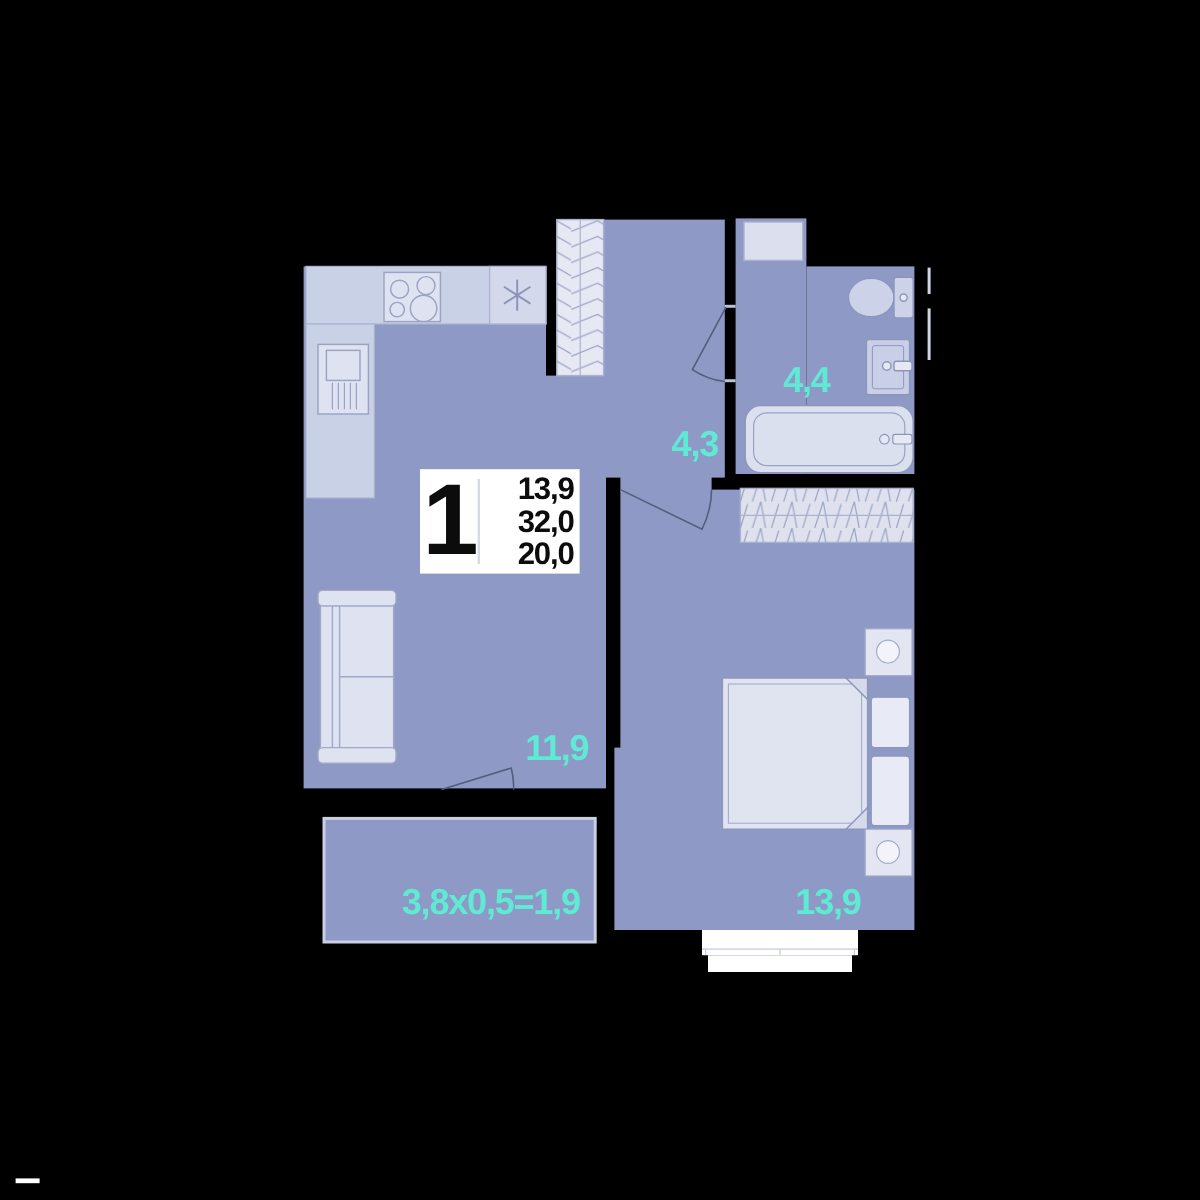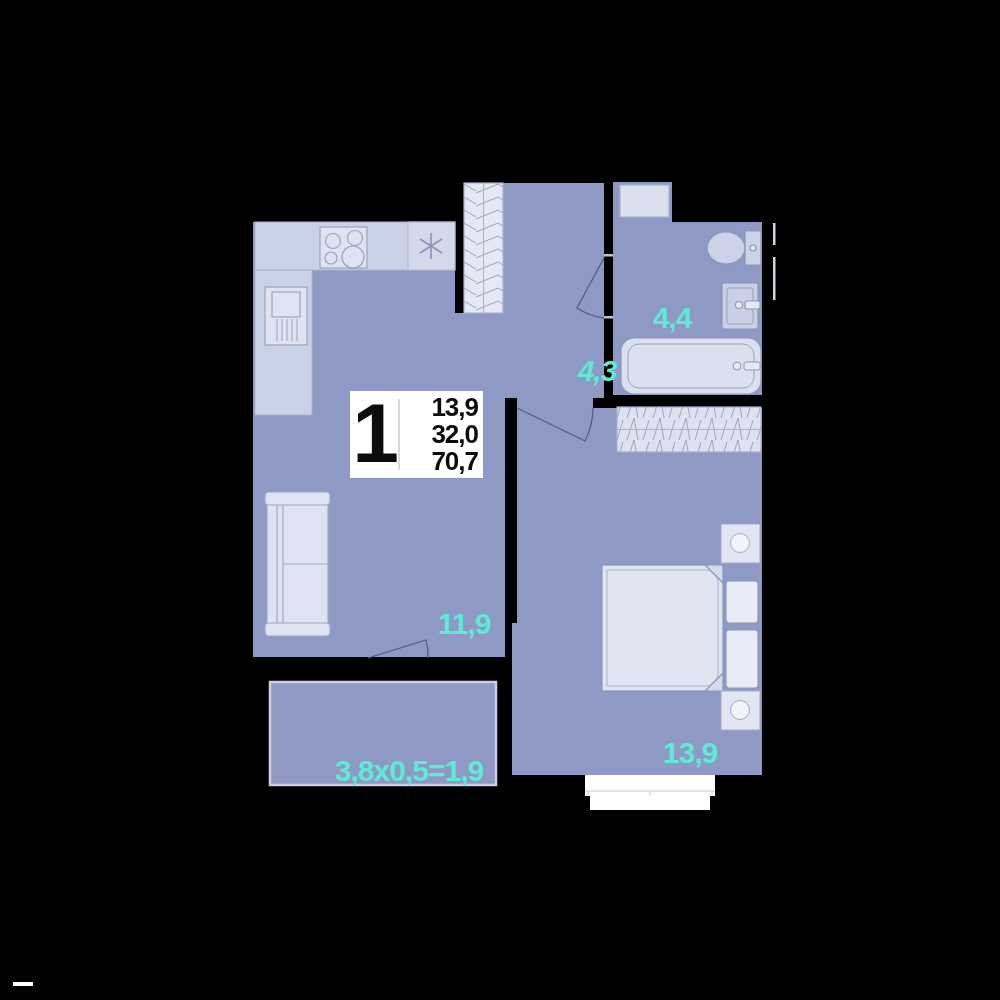--- a/index.html
+++ b/index.html
@@ -154,31 +154,31 @@
     <line x1="712" y1="791" x2="712" y2="796" stroke="#c5cad9" stroke-width="1"></line>
     <rect x="590" y="796" width="120" height="14" fill="#fff"></rect>
   </g>
 
   <g fill="#cfd4e4">
     <rect x="773" y="223" width="2.5" height="22"></rect>
     <rect x="773" y="257" width="2.5" height="43"></rect>
   </g>
 </svg>
 
-<div class="room-label" style="left:597px;top:371px;font-style:italic;">4,3</div>
+<div class="room-label" style="left:579px;top:371px;">4,3</div>
 <div class="room-label" style="left:672px;top:318px;">4,4</div>
 <div class="room-label" style="left:464px;top:624px;">11,9</div>
 <div class="room-label" style="left:690px;top:753px;">13,9</div>
-<div class="room-label" style="left:409px;top:771px;">3,8x0,5=1,9</div>
+<div class="room-label" style="left:409px;top:753px;">3,8x0,5=1,9</div>
 
 <div class="badge">
   <div class="badge-num">1</div>
   <div class="badge-divider"></div>
   <div class="badge-areas">
     <div>13,9</div>
     <div>32,0</div>
-    <div>70,7</div>
+    <div>20,0</div>
   </div>
 </div>
 
 <div class="corner-dash"></div>
 
 </div>
 
 </body></html>

